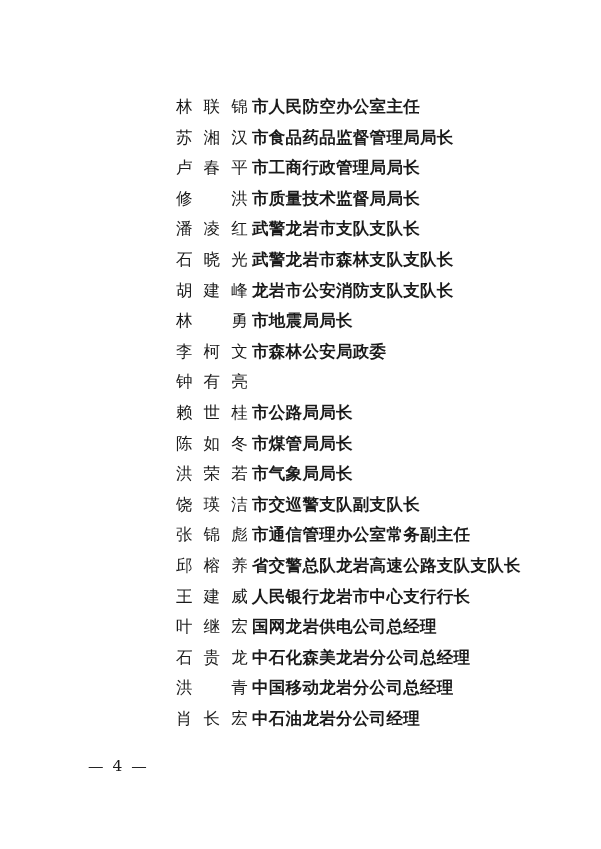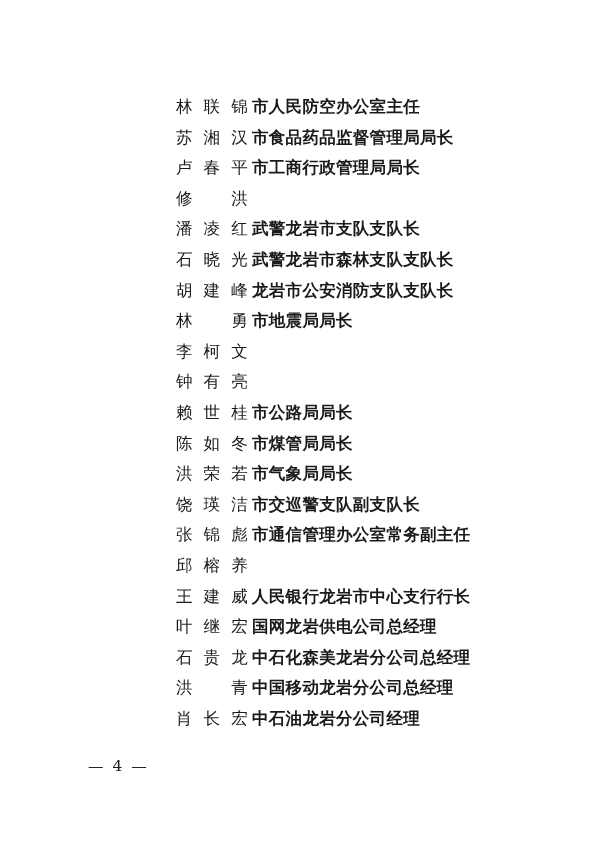--- a/index.html
+++ b/index.html
@@ -67,39 +67,41 @@
       <div class="entry">
         <span class="name">苏湘汉</span>
         <span class="title">市食品药品监督管理局局长</span>
       </div>
       <div class="entry">
         <span class="name">卢春平</span>
         <span class="title">市工商行政管理局局长</span>
       </div>
       <div class="entry">
         <span class="name">修　洪</span>
+        <span class="title">市质量技术监督局局长</span>
       </div>
       <div class="entry">
         <span class="name">潘凌红</span>
         <span class="title">武警龙岩市支队支队长</span>
       </div>
       <div class="entry">
         <span class="name">石晓光</span>
         <span class="title">武警龙岩市森林支队支队长</span>
       </div>
       <div class="entry">
         <span class="name">胡建峰</span>
         <span class="title">龙岩市公安消防支队支队长</span>
       </div>
       <div class="entry">
         <span class="name">林　勇</span>
         <span class="title">市地震局局长</span>
       </div>
       <div class="entry">
         <span class="name">李柯文</span>
+        <span class="title">市森林公安局政委</span>
       </div>
       <div class="entry">
         <span class="name">钟有亮</span>
       </div>
       <div class="entry">
         <span class="name">赖世桂</span>
         <span class="title">市公路局局长</span>
       </div>
       <div class="entry">
         <span class="name">陈如冬</span>
@@ -112,20 +114,21 @@
       <div class="entry">
         <span class="name">饶瑛洁</span>
         <span class="title">市交巡警支队副支队长</span>
       </div>
       <div class="entry">
         <span class="name">张锦彪</span>
         <span class="title">市通信管理办公室常务副主任</span>
       </div>
       <div class="entry">
         <span class="name">邱榕养</span>
+        <span class="title">省交警总队龙岩高速公路支队支队长</span>
       </div>
       <div class="entry">
         <span class="name">王建威</span>
         <span class="title">人民银行龙岩市中心支行行长</span>
       </div>
       <div class="entry">
         <span class="name">叶继宏</span>
         <span class="title">国网龙岩供电公司总经理</span>
       </div>
       <div class="entry">

